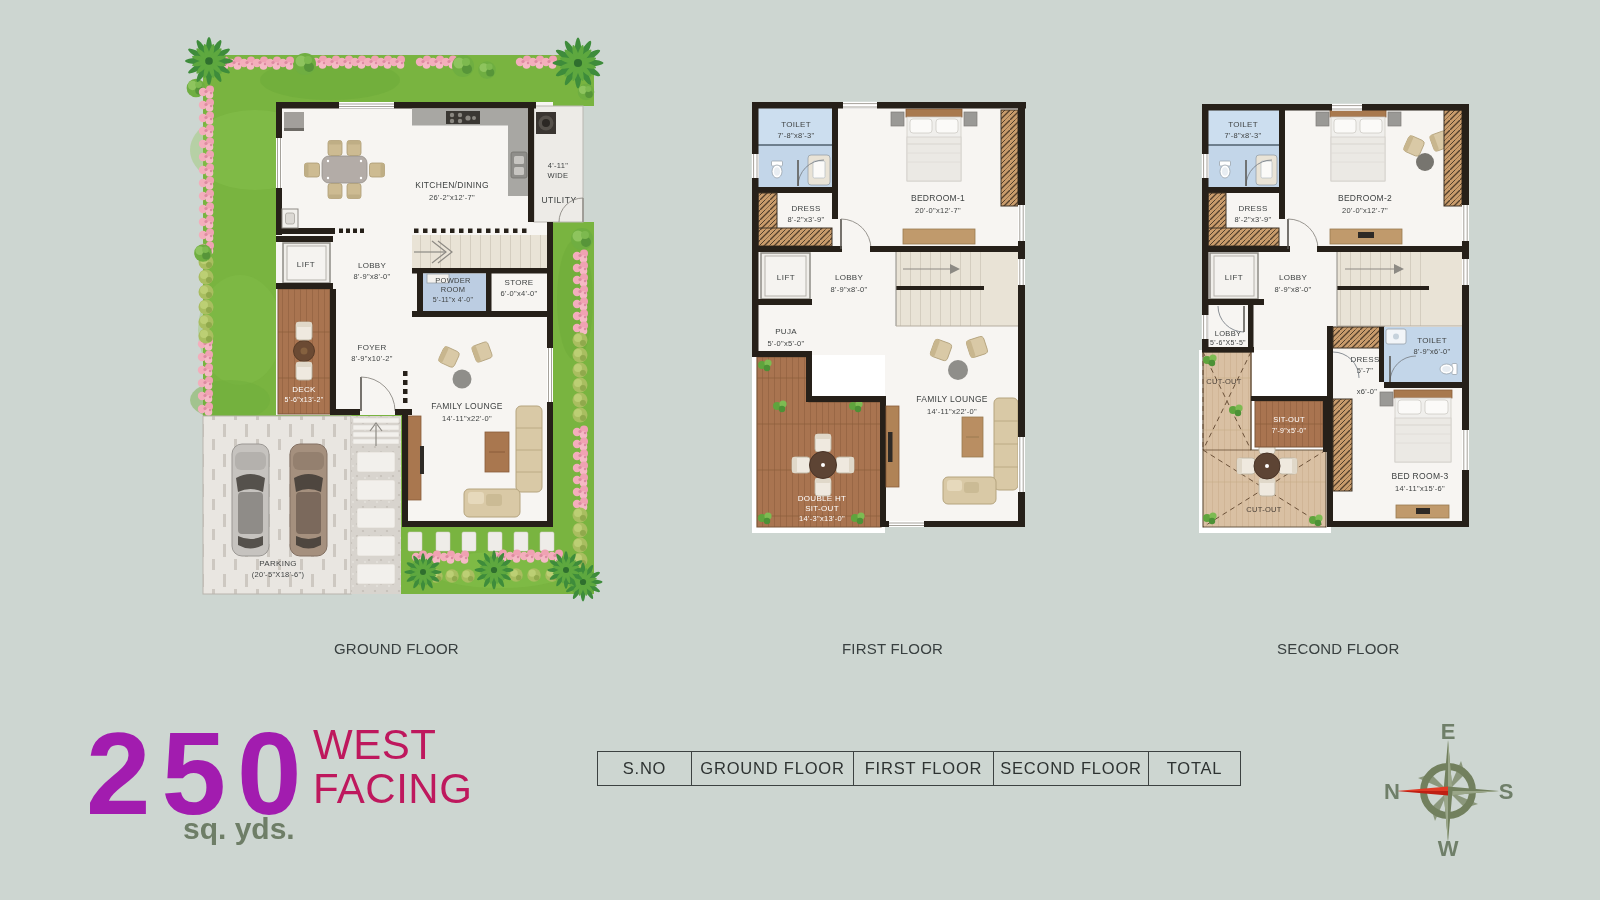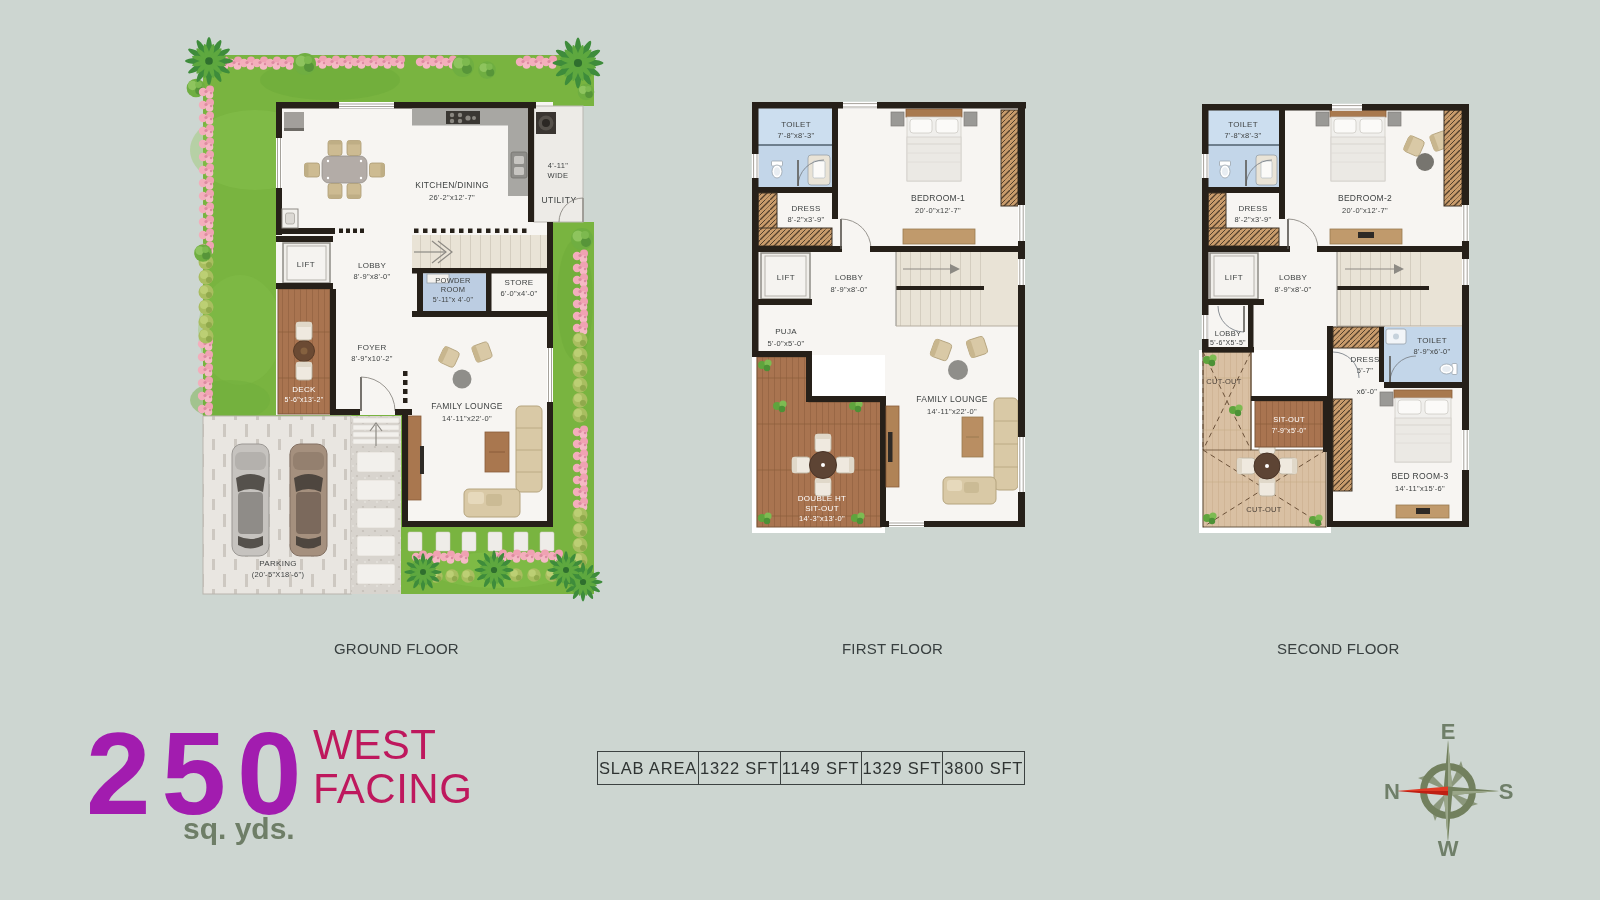--- a/index.html
+++ b/index.html
@@ -947,26 +947,26 @@
 <div class="cap" style="left:1277px;top:640px">SECOND FLOOR</div>
 
 <div class="abs" style="left:86px;top:718px;font-size:116px;font-weight:700;color:#a21caf;letter-spacing:11px;line-height:113px">250</div>
 
 <div class="abs" style="left:183px;top:812px;font-size:30px;font-weight:700;color:#6e7e67;letter-spacing:0px">sq. yds.</div>
 
 <div class="abs" style="left:313px;top:723px;font-size:42px;color:#be185d;letter-spacing:0.5px;line-height:44px">WEST<br>FACING</div>
 
 <table style="position:absolute;left:597px;top:751px;border-collapse:collapse;font-size:16.5px;color:#2e3332;letter-spacing:0.8px;text-align:center;white-space:nowrap">
 <tbody>
-<tr style="height:33px">
-<td style="border:1.6px solid #3c4241">SLAB AREA</td>
-<td style="border:1.6px solid #3c4241">1322 SFT</td>
-<td style="border:1.6px solid #3c4241">1149 SFT</td>
-<td style="border:1.6px solid #3c4241">1329 SFT</td>
-<td style="border:1.6px solid #3c4241">3800 SFT</td>
+      <tr style="height:34px">
+<td style="border:1.6px solid #3c4241;width:91px">S.NO</td>
+<td style="border:1.6px solid #3c4241;width:159px">GROUND FLOOR</td>
+<td style="border:1.6px solid #3c4241;width:137px">FIRST FLOOR</td>
+<td style="border:1.6px solid #3c4241;width:152px">SECOND FLOOR</td>
+<td style="border:1.6px solid #3c4241;width:89px">TOTAL</td>
 </tr>
     </tbody>
   </table>
 
 <svg class="abs" style="left:1378px;top:712px" width="145" height="155" viewBox="0 0 145 155">
 <g transform="translate(70,79)">
 
 <g fill="#8b977c">
         <path d="M0,0 L13,-30 L17,-17 Z"></path>
         <path d="M0,0 L30,13 L17,17 Z"></path>

